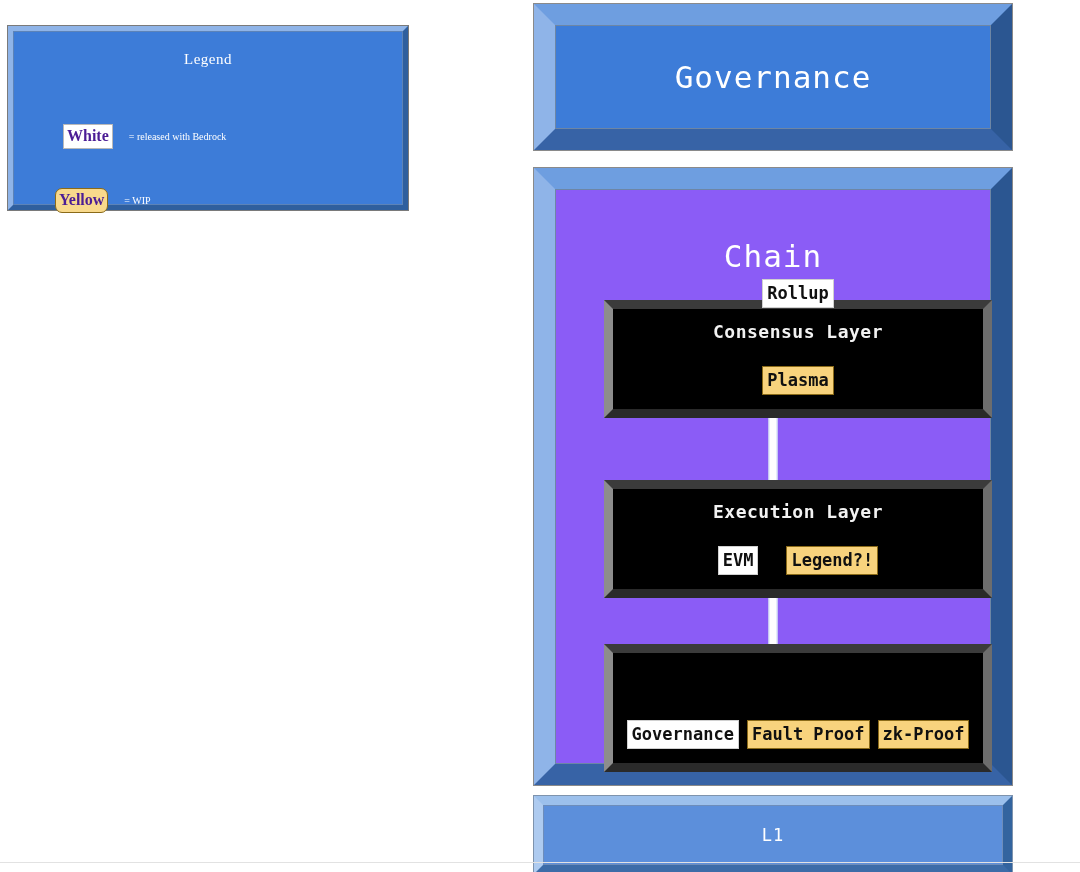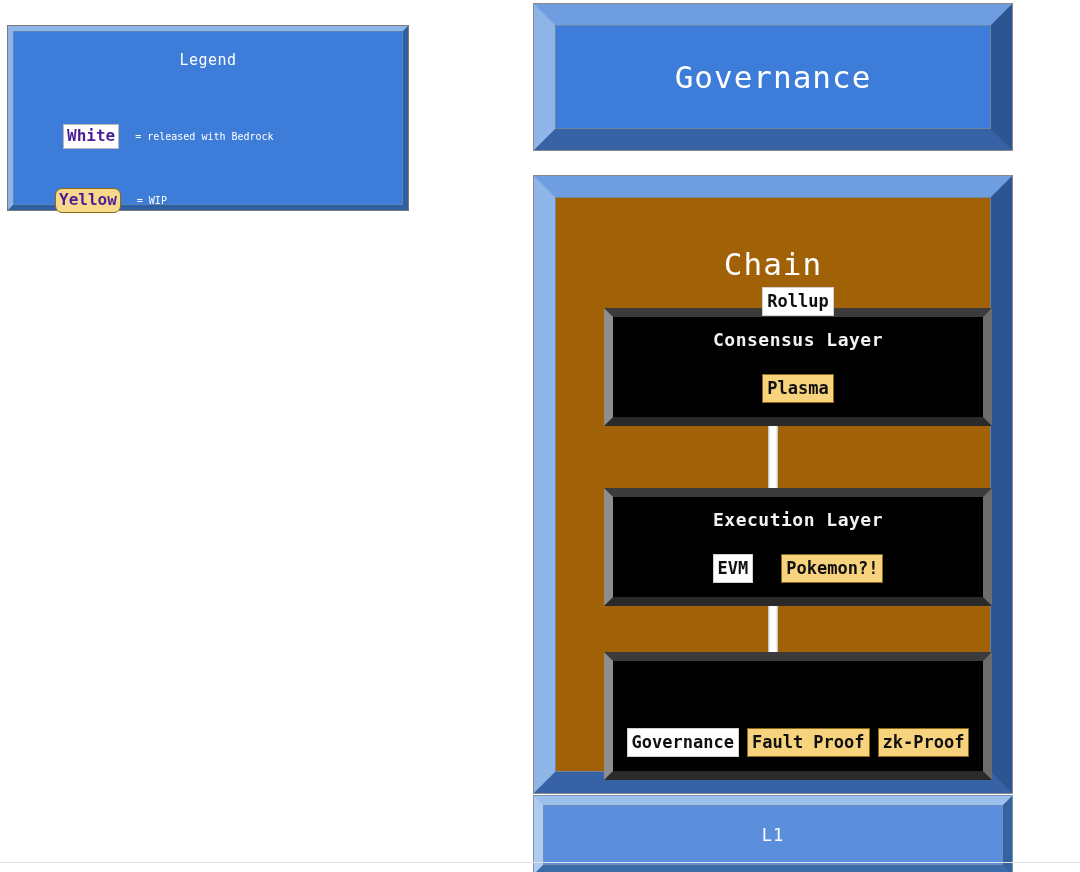--- a/index.html
+++ b/index.html
@@ -33,20 +33,21 @@
     width: 400px;
     height: 184px;
     box-sizing: border-box;
     background: #3d7cd8;
     border-top: 5px solid #8fb4e8;
     border-left: 5px solid #8fb4e8;
     border-right: 5px solid #2f5f9e;
     border-bottom: 5px solid #2f5f9e;
     outline: 1px solid #7a7a7a;
     outline-offset: 0px;
+    font-family: Liberation Serif, serif;
   }
   .legend-inner {
     position: absolute;
     inset: 0;
     border: 1px solid #5c83b8;
     box-sizing: border-box;
   }
   .legend-title {
     position: absolute;
     left: 0;
@@ -117,25 +118,25 @@
     text-align: center;
     color: #ffffff;
     font-size: 31px;
     letter-spacing: 1px;
   }
 
   
   .chain-box {
     position: absolute;
     left: 534px;
-    top: 176px;
+    top: 168px;
     width: 478px;
     height: 617px;
     box-sizing: border-box;
-    background: #a16207;
+    background: #8b5cf6;
     border-top: 22px solid #6e9ee0;
     border-left: 22px solid #8fb4e8;
     border-right: 22px solid #2b5691;
     border-bottom: 22px solid #3763a6;
     outline: 1px solid #8a8a8a;
   }
   .chain-box::before {
     content: "";
     position: absolute;
     inset: -1px;
@@ -285,21 +286,21 @@
       <span class="badge yellow">Plasma</span>
     </div>
   </div>
 
   <div class="connector c1"></div>
 
   <div class="layer-card execution">
     <div class="layer-title">Execution Layer</div>
     <div class="badge-row execution">
       <span class="badge white">EVM</span>
-      <span class="badge yellow">Pokemon?!</span>
+      <span class="badge yellow">Legend?!</span>
     </div>
   </div>
 
   <div class="connector c2"></div>
 
   <div class="layer-card settlement">
     <div class="badge-row settlement">
       <span class="badge white">Governance</span>
       <span class="badge yellow">Fault Proof</span>
       <span class="badge yellow">zk-Proof</span>

